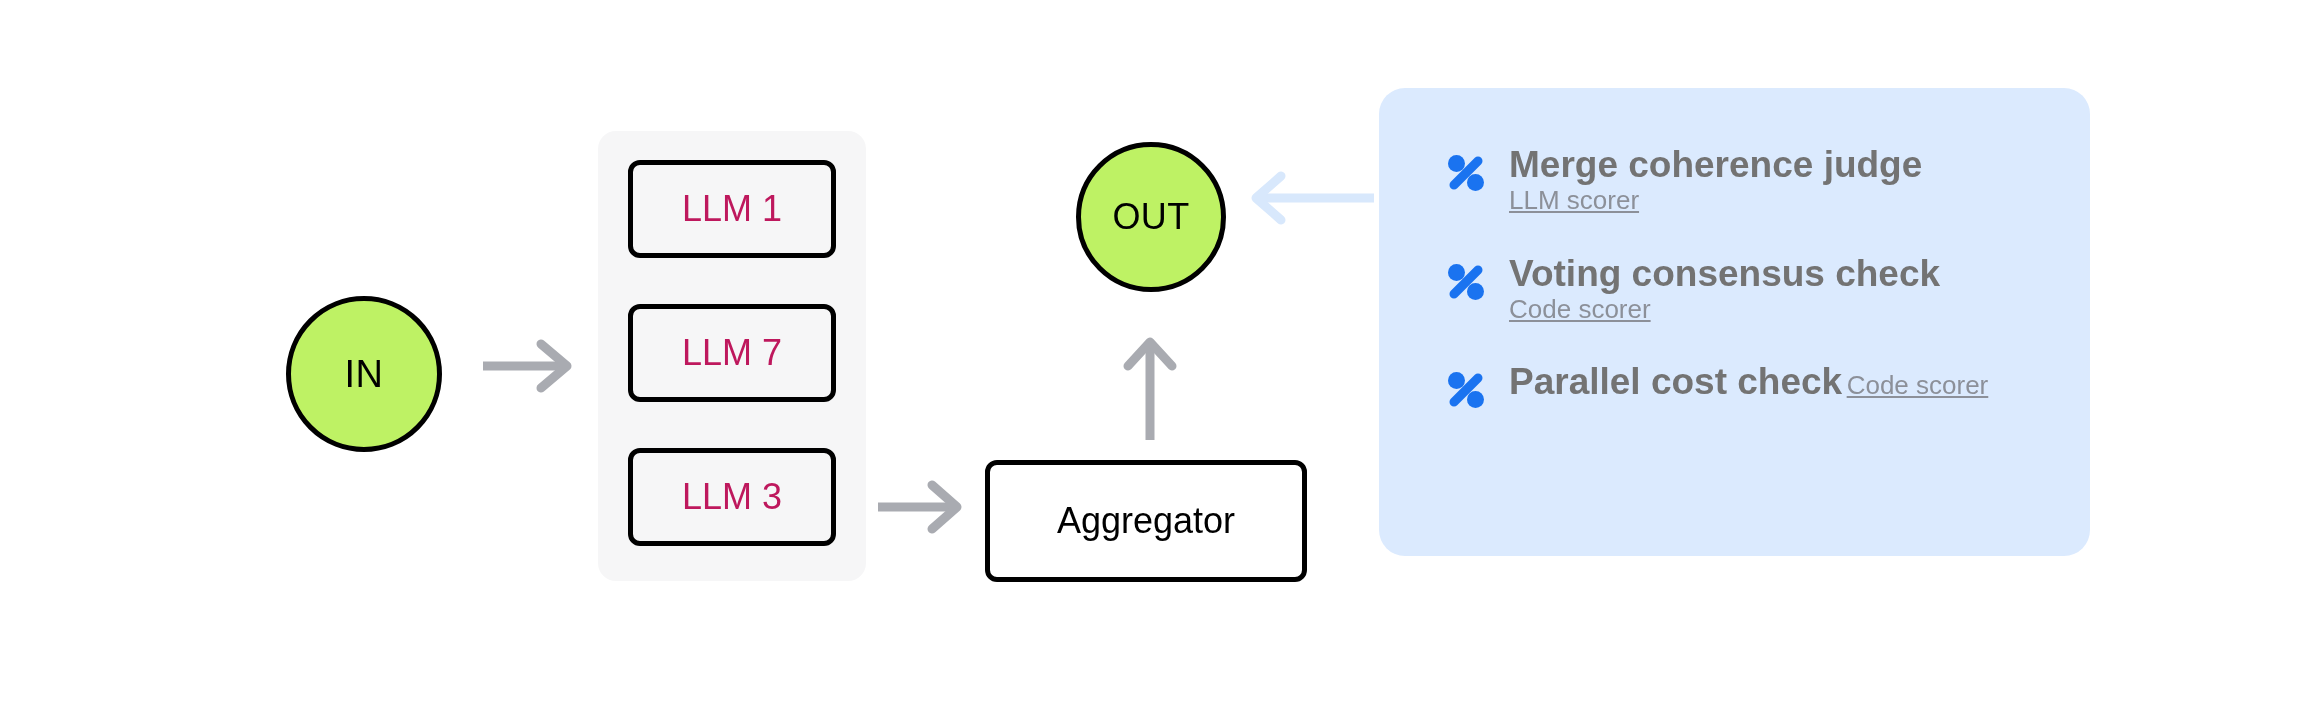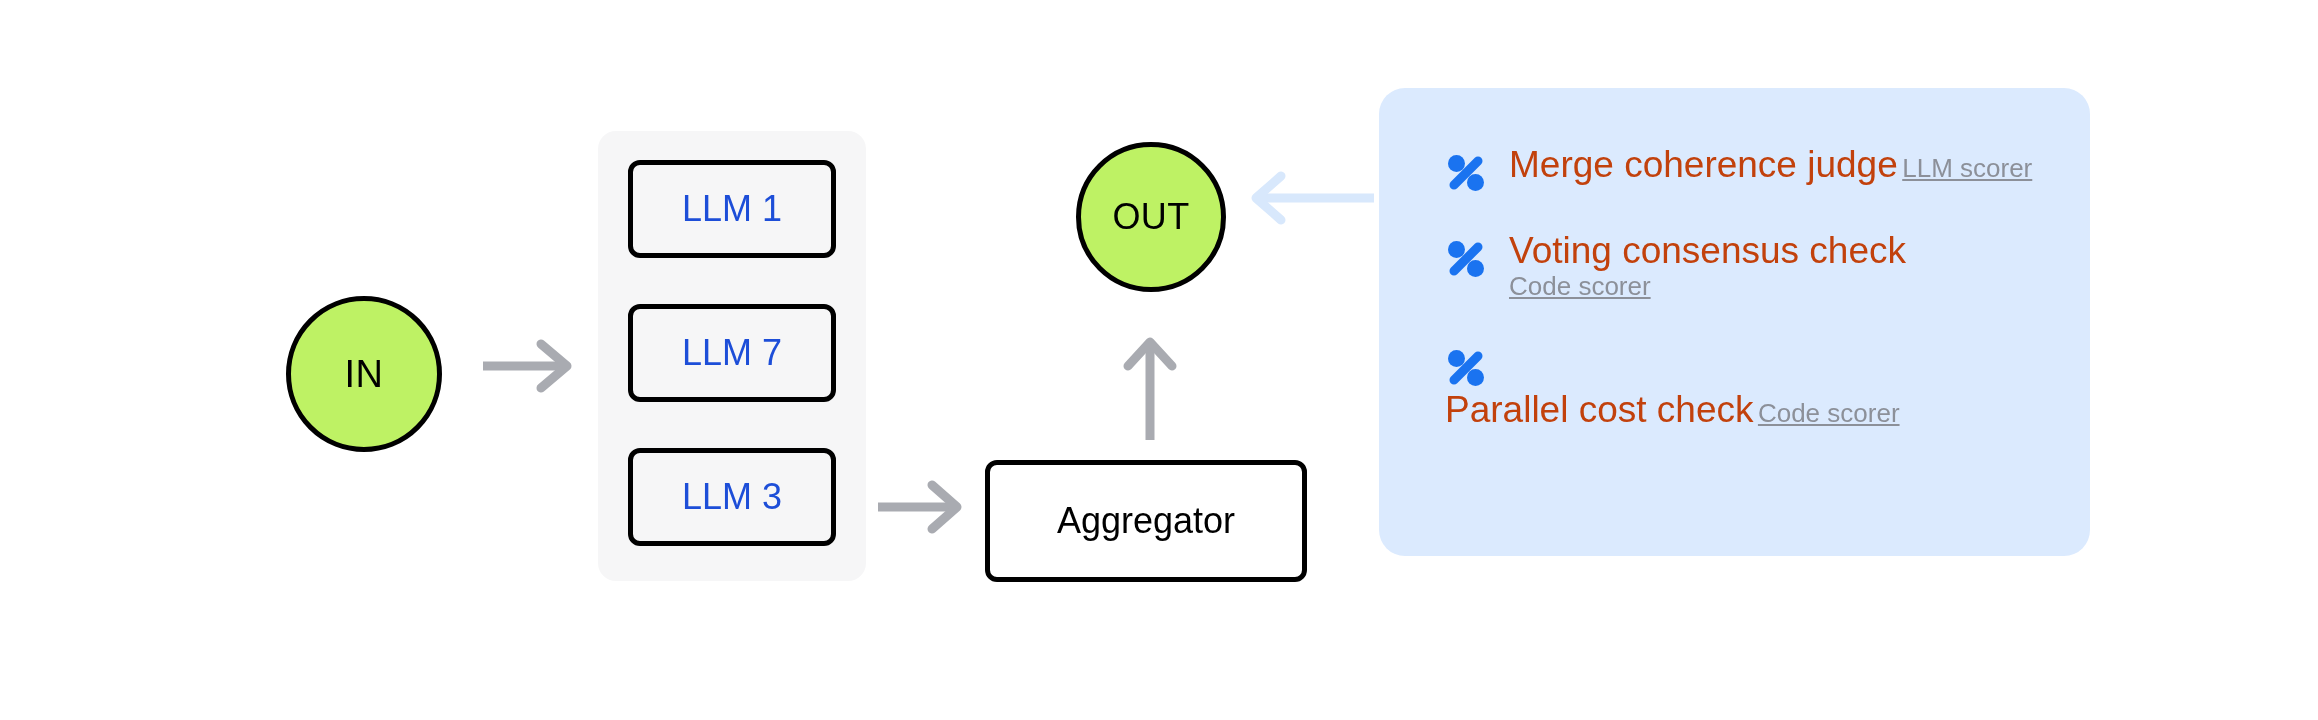--- a/index.html
+++ b/index.html
@@ -66,21 +66,21 @@
     box-sizing: border-box;
     width: 208px;
     height: 98px;
     border: 5px solid #000000;
     border-radius: 12px;
     background: #f6f6f7;
     display: flex;
     align-items: center;
     justify-content: center;
     font-size: 36px;
-    color: #1d4ed8;
+    color: #be185d;
   }
   #llm-box-1 { top: 29px; }
   #llm-box-2 { top: 173px; }
   #llm-box-3 { top: 317px; }
 
   
   #aggregator-box {
     position: absolute;
     left: 985px;
     top: 460px;
@@ -117,34 +117,34 @@
     background: #dbeafe;
     border-radius: 26px;
     box-sizing: border-box;
     padding: 56px 48px 0 66px;
   }
   .scorer-row {
     display: flex;
     align-items: flex-start;
     margin-bottom: 36px;
   }
-  .scorer-row:last-child { margin-bottom: 0; flex-direction: column; }
+  .scorer-row:last-child { margin-bottom: 0; }
 
   .scorer-icon {
     flex: 0 0 auto;
     width: 42px;
     height: 42px;
     margin-right: 22px;
     margin-top: 8px;
   }
   .scorer-texts { display: block; }
   .scorer-title {
     font-size: 37px;
-    font-weight: normal;
-    color: #c2410c;
+    font-weight: bold;
+    color: #737373;
     line-height: 1.12;
     white-space: nowrap;
   }
   .scorer-sub {
     font-size: 26px;
     color: #8c9099;
     line-height: 1.2;
     margin-top: 5px;
     white-space: nowrap;
     text-decoration: underline;

